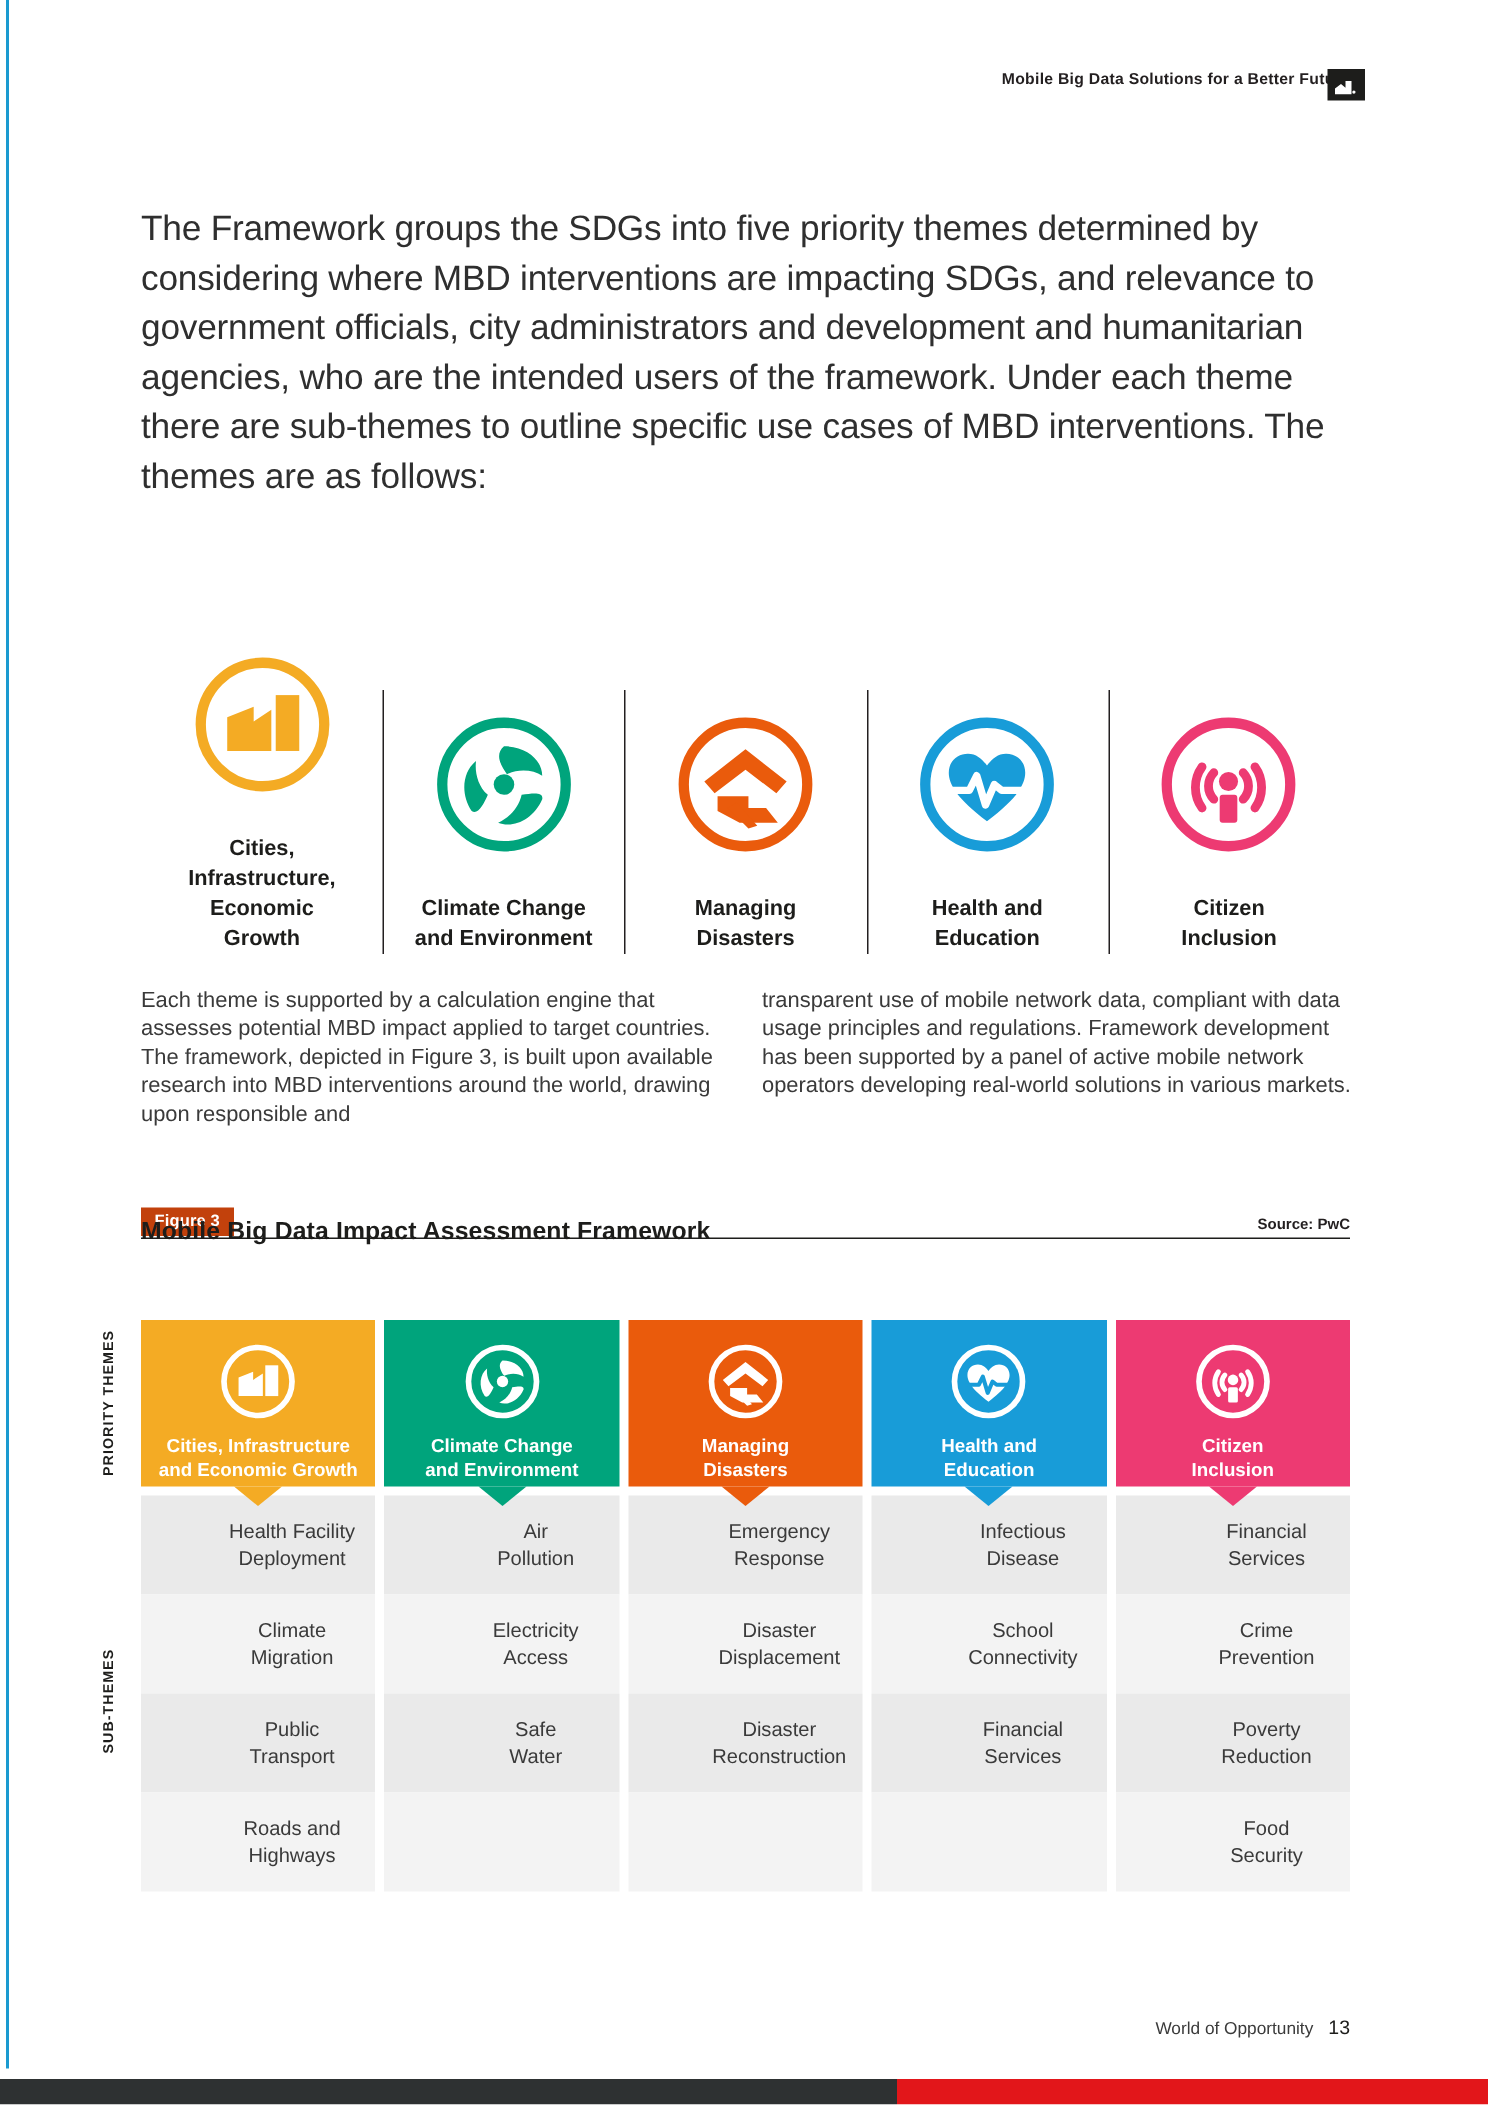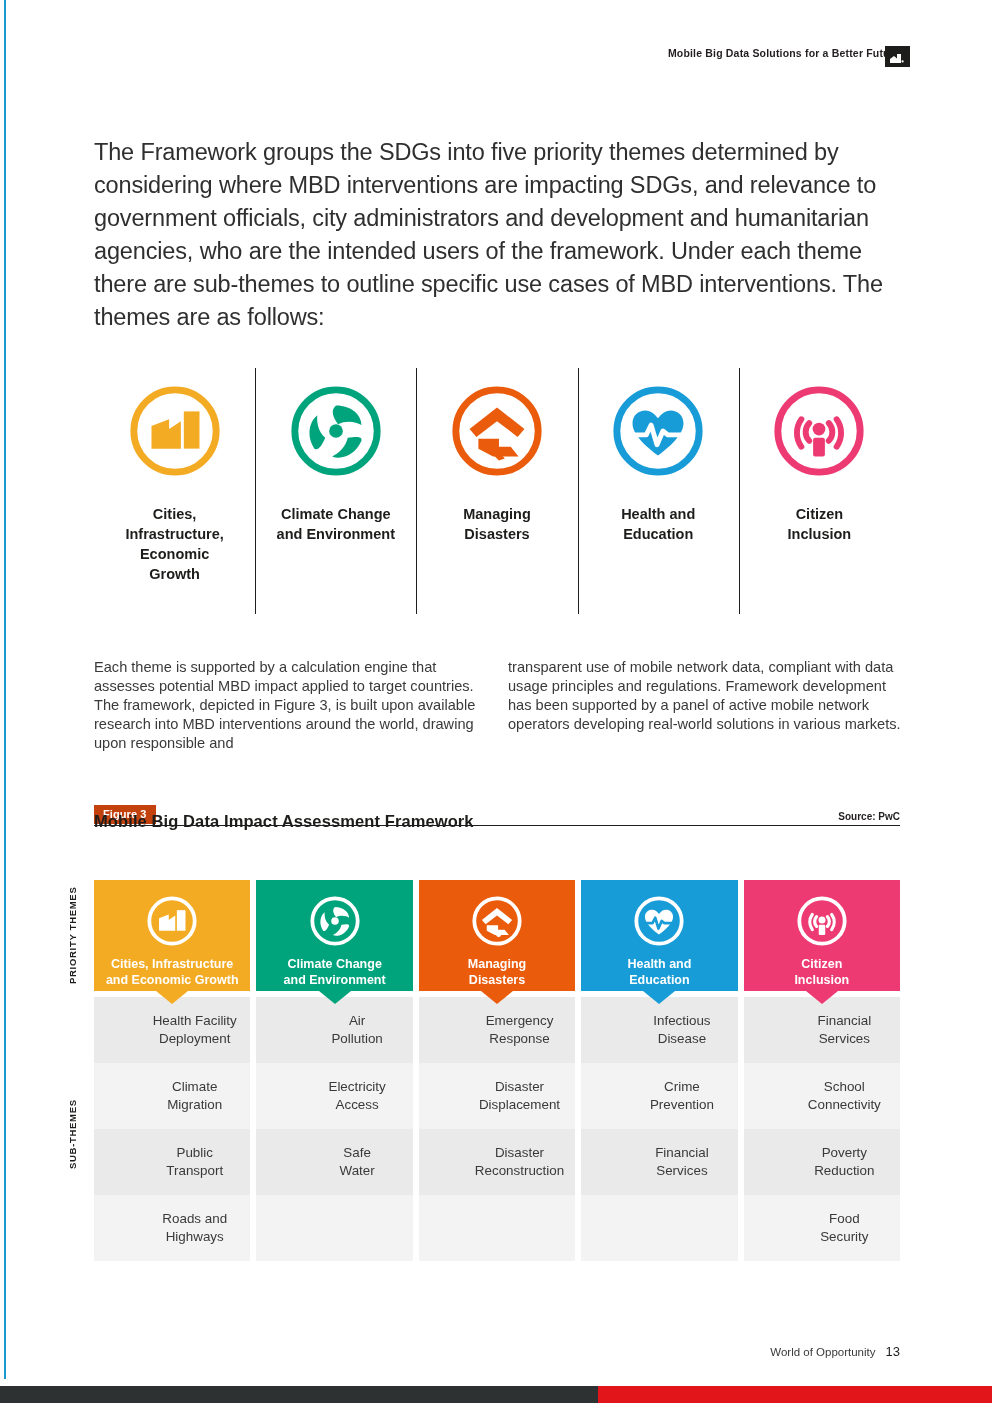--- a/index.html
+++ b/index.html
@@ -34,22 +34,23 @@
 
   
   .intro{
     position:absolute;left:94px;top:136px;width:812px;
     font-size:23.5px;line-height:33px;font-weight:300;color:#2f2f2f;
     letter-spacing:-.15px;
   }
 
   
   .themes{
-    position:absolute;left:94px;top:368px;width:806px;height:246px;
+    position:absolute;left:94px;top:390px;width:806px;height:246px;
     display:flex;
+    align-items:flex-end;
   }
   .theme-col{
     flex:1 1 0;position:relative;
     display:flex;flex-direction:column;align-items:center;
     padding-top:14px;box-sizing:border-box;
   }
   .theme-col + .theme-col::before{
     content:"";position:absolute;left:0;top:0;bottom:0;width:1px;background:#231f20;
   }
   .theme-icon{width:98px;height:98px;}
@@ -346,26 +347,26 @@
         </div>
       <div class="fw-col">
           <div class="fw-cell shade-b" style="white-space:pre-line">Electricity
 Access</div>
         </div>
       <div class="fw-col">
           <div class="fw-cell shade-b" style="white-space:pre-line">Disaster
 Displacement</div>
         </div>
       <div class="fw-col">
+          <div class="fw-cell shade-b" style="white-space:pre-line">School
+Connectivity</div>
+        </div>
+      <div class="fw-col">
           <div class="fw-cell shade-b" style="white-space:pre-line">Crime
 Prevention</div>
-        </div>
-      <div class="fw-col">
-          <div class="fw-cell shade-b" style="white-space:pre-line">School
-Connectivity</div>
         </div>
     </div>
 
     <div class="fw-row">
       <div class="fw-col">
           <div class="fw-cell shade-a" style="white-space:pre-line">Public
 Transport</div>
         </div>
       <div class="fw-col">
           <div class="fw-cell shade-a" style="white-space:pre-line">Safe

